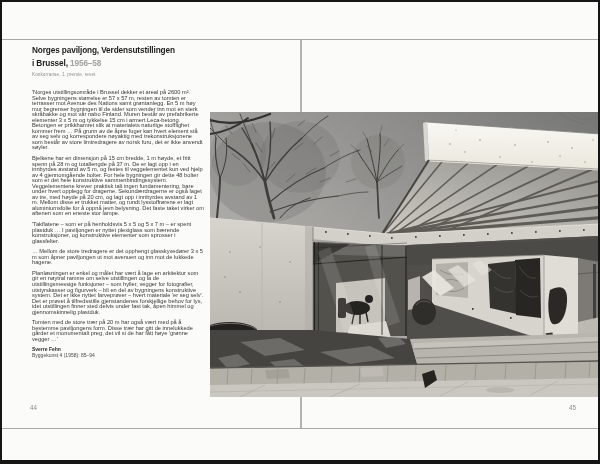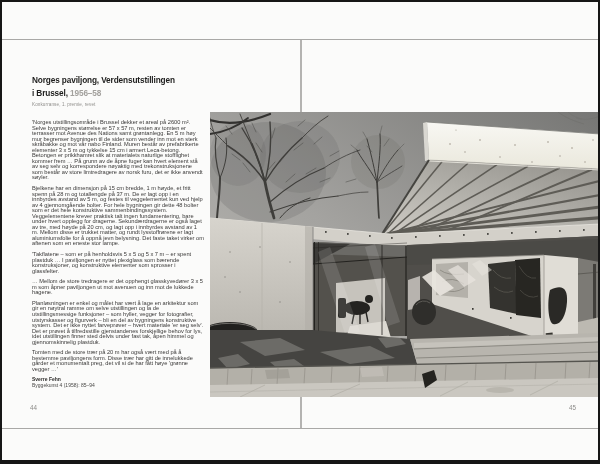--- a/index.html
+++ b/index.html
@@ -4,21 +4,21 @@
 <style>
   html,body{margin:0;padding:0;background:#ffffff;}
   .scan{position:relative;width:600px;height:464px;background:#fbfbfa;overflow:hidden;
         border-top:2px solid #161616;border-left:2px solid #161616;border-right:2px solid #161616;border-bottom:4px solid #161616;
         box-sizing:border-box;font-family:"Liberation Sans",sans-serif;}
   .rule{position:absolute;left:0;right:0;height:1px;background:#a9a8a6;}
   .rule-top{top:37px;}
   .rule-bottom{top:426px;}
   .gutter{position:absolute;left:298px;top:38px;width:1.5px;height:388px;background:#b4b3b1;}
 
-  .page-left{position:absolute;left:0;top:50px;width:298px;height:388px;}
+  .page-left{position:absolute;left:0;top:20px;width:298px;height:388px;}
   .title-block{position:absolute;left:30px;top:22px;width:220px;transform:scaleX(.86);transform-origin:0 0;}
   .title-line{font-size:9.6px;line-height:12.6px;font-weight:bold;color:#1d1d1c;letter-spacing:-.15px;white-space:nowrap;}
   .title-years{color:#a3a19d;font-weight:bold;}
   .subtitle{position:absolute;left:30px;top:50px;font-size:4.6px;color:#8f8e8b;letter-spacing:.1px;}
   .bodycol{position:absolute;left:30px;top:68px;width:172px;font-size:5.7px;line-height:5.55px;color:#3a3938;text-align:left;}
   .bodycol p{margin:0 0 5px 0;}
   .credit{margin-top:4px;}
   .credit-name{font-size:5px;line-height:5.8px;font-weight:bold;color:#2e2d2b;}
   .credit-src{font-size:5px;line-height:5.8px;color:#4a4947;}
   .pagenum{position:absolute;font-size:6.3px;color:#8d8c89;}

